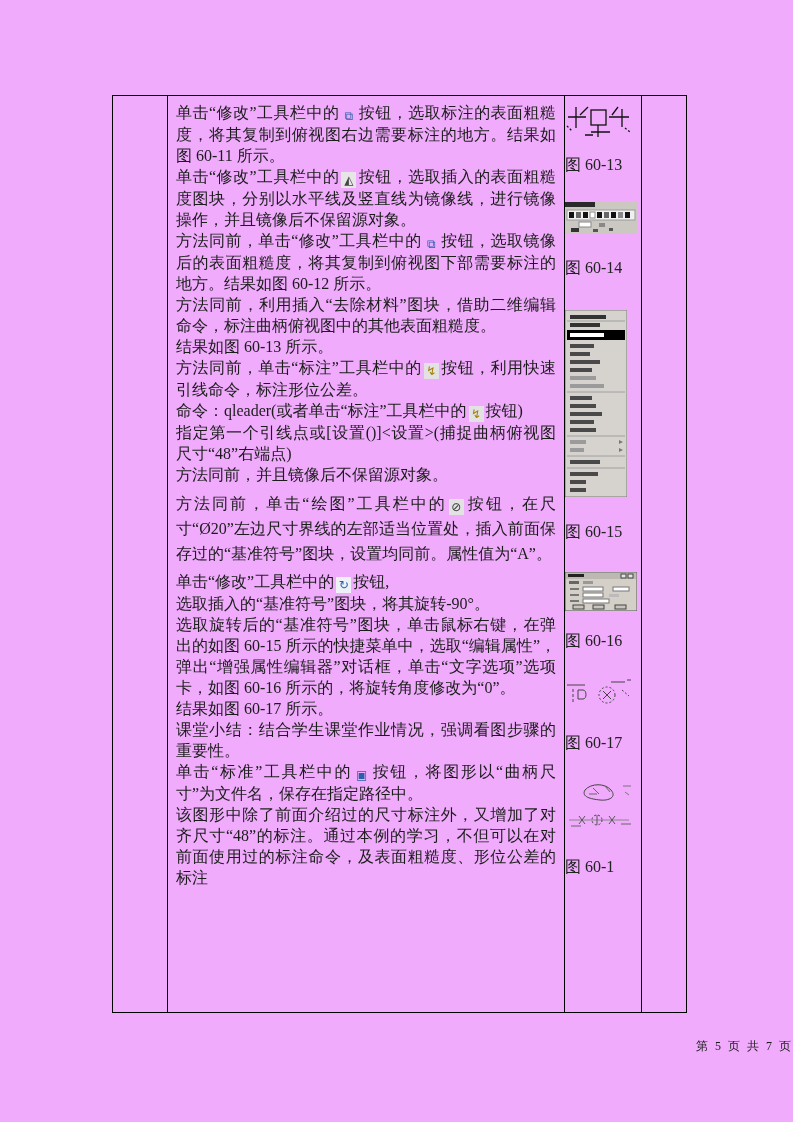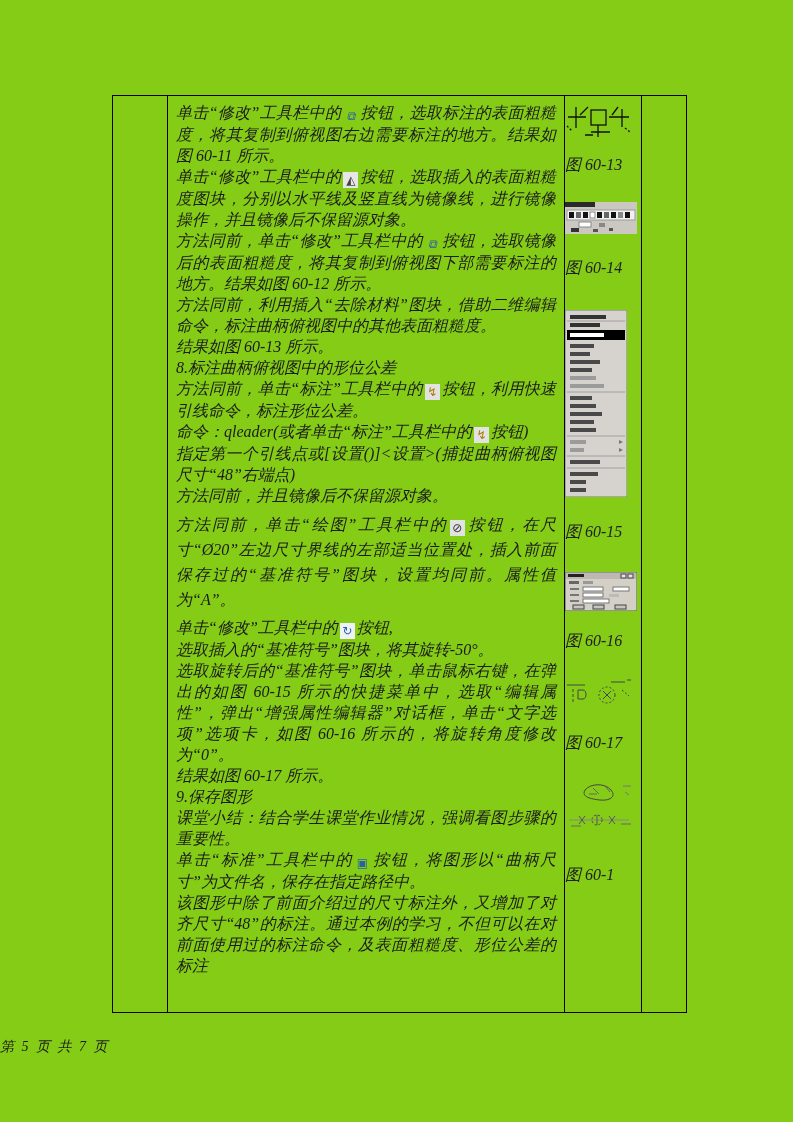--- a/index.html
+++ b/index.html
@@ -1,18 +1,18 @@
 <!DOCTYPE html>
 <html><head>
 <meta charset="utf-8">
 <style>
   html,body{margin:0;padding:0;background:#ffffff;}
   body{width:793px;height:1122px;position:relative;
        font-family:"Liberation Serif","DejaVu Serif",serif;color:#1c1c1c;}
-  .page{position:absolute;inset:0;background:#84cc16;overflow:hidden;font-style:italic;}
+  .page{position:absolute;inset:0;background:#f0abfc;overflow:hidden;}
 
   
   .doc-table{position:absolute;left:112px;top:95px;width:575px;height:918px;
              display:flex;border:1px solid #000;box-sizing:border-box;}
   .col{box-sizing:border-box;overflow:hidden;}
   .col1{width:55px;border-right:1px solid #000;}
   .col2{width:397px;border-right:1px solid #000;padding:6px 8px 4px 8px;
         font-size:16px;line-height:21px;text-align:justify;}
   .col3{width:77px;border-right:1px solid #000;display:flex;flex-direction:column;align-items:center;}
   .col4{flex:1;}
@@ -35,49 +35,47 @@
   .figblock{display:flex;flex-direction:column;align-items:flex-start;width:100%;}
   .figimg{display:block;}
   .figimg svg{display:block;}
   .figcap{font-size:16px;line-height:20px;color:#222;white-space:nowrap;}
 
   .figure-60-13 .figimg{margin-top:5px;}   .figure-60-13 .figcap{margin-top:16px;}
   .figure-60-14 .figimg{margin-top:27px;}  .figure-60-14 .figcap{margin-top:24px;}
   .figure-60-15 .figimg{margin-top:32px;}  .figure-60-15 .figcap{margin-top:25px;}
   .figure-60-16 .figimg{margin-top:30px;}  .figure-60-16 .figcap{margin-top:20px;}
   .figure-60-17 .figimg{margin-top:26px;}  .figure-60-17 .figcap{margin-top:22px;}
-  .figure-60-1  .figimg{margin-top:25px;}  .figure-60-1  .figcap{margin-top:32px;}
-
-  
-  .footer{position:absolute;left:0;top:1038px;width:100%;text-align:left;
-          font-size:14px;letter-spacing:2px;color:#1c1c1c;}
+  .figure-60-1  .figimg{margin-top:25px;}  .figure-60-1  .figcap{margin-top:24px;}
+
+  
+  .footer{position:absolute;left:0;top:1038px;width:100%;text-align:right;
+          font-size:12px;letter-spacing:2px;color:#1c1c1c;}
 </style>
 </head>
 <body>
 
 <div class="page">
   <div class="doc-table">
     <div class="col col1"></div>
     <div class="col col2">
         <div class="para">单击“修改”工具栏中的<span class="inline-icon copy-icon">⧉</span>按钮，选取标注的表面粗糙度，将其复制到俯视图右边需要标注的地方。结果如图 60-11 所示。</div>
         <div class="para">单击“修改”工具栏中的<span class="inline-icon mirror-icon">◭</span>按钮，选取插入的表面粗糙度图块，分别以水平线及竖直线为镜像线，进行镜像操作，并且镜像后不保留源对象。</div>
         <div class="para">方法同前，单击“修改”工具栏中的<span class="inline-icon copy-icon">⧉</span>按钮，选取镜像后的表面粗糙度，将其复制到俯视图下部需要标注的地方。结果如图 60-12 所示。</div>
         <div class="para">方法同前，利用插入“去除材料”图块，借助二维编辑命令，标注曲柄俯视图中的其他表面粗糙度。</div>
         <div class="para">结果如图 60-13 所示。</div>
-        <div class="para">8.标注曲柄俯视图中的形位公差</div>
         <div class="para">方法同前，单击“标注”工具栏中的<span class="inline-icon qleader-icon">↯</span>按钮，利用快速引线命令，标注形位公差。</div>
         <div class="para">命令：qleader(或者单击“标注”工具栏中的<span class="inline-icon qleader-icon">↯</span>按钮)</div>
         <div class="para">指定第一个引线点或[设置()]&lt;设置&gt;(捕捉曲柄俯视图尺寸“48”右端点)</div>
         <div class="para">方法同前，并且镜像后不保留源对象。</div>
         <div class="para gap-above">方法同前，单击“绘图”工具栏中的<span class="inline-icon insert-block-icon">⊘</span>按钮，在尺寸“Ø20”左边尺寸界线的左部适当位置处，插入前面保存过的“基准符号”图块，设置均同前。属性值为“A”。</div>
         <div class="para">单击“修改”工具栏中的<span class="inline-icon rotate-icon">↻</span>按钮,</div>
-        <div class="para">选取插入的“基准符号”图块，将其旋转-50°。</div>
+        <div class="para">选取插入的“基准符号”图块，将其旋转-90°。</div>
         <div class="para">选取旋转后的“基准符号”图块，单击鼠标右键，在弹出的如图 60-15 所示的快捷菜单中，选取“编辑属性”，弹出“增强属性编辑器”对话框，单击“文字选项”选项卡，如图 60-16 所示的，将旋转角度修改为“0”。</div>
         <div class="para">结果如图 60-17 所示。</div>
-        <div class="para">9.保存图形</div>
         <div class="para">课堂小结：结合学生课堂作业情况，强调看图步骤的重要性。</div>
         <div class="para">单击“标准”工具栏中的<span class="inline-icon save-icon">▣</span>按钮，将图形以“曲柄尺寸”为文件名，保存在指定路径中。</div>
         <div class="para">该图形中除了前面介绍过的尺寸标注外，又增加了对齐尺寸“48”的标注。通过本例的学习，不但可以在对前面使用过的标注命令，及表面粗糙度、形位公差的标注</div>
       </div>
     <div class="col col3">
         <div class="figblock figure-60-13">
           <div class="figimg">
             <svg width="68" height="38" viewBox="0 0 68 38">
               <g stroke="#111" fill="none" stroke-width="1.3">
                 <rect x="26" y="9" width="15" height="15"></rect>

